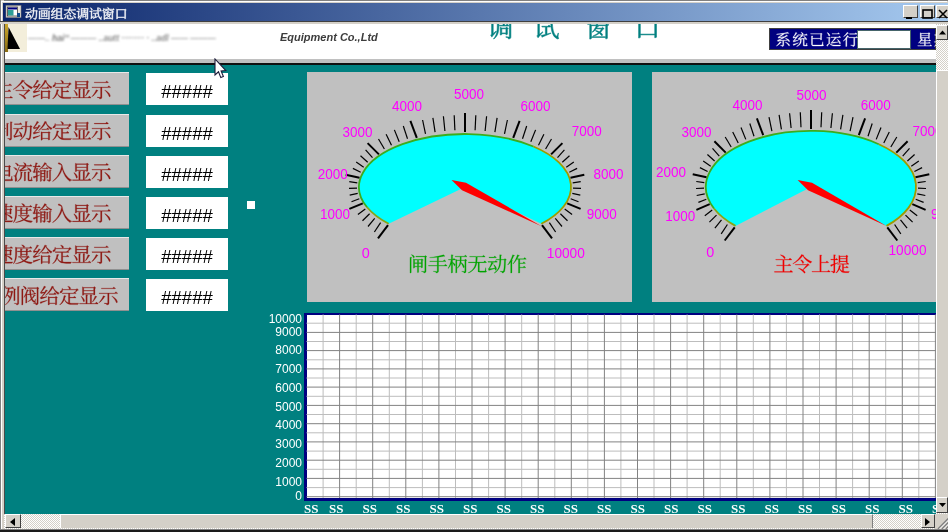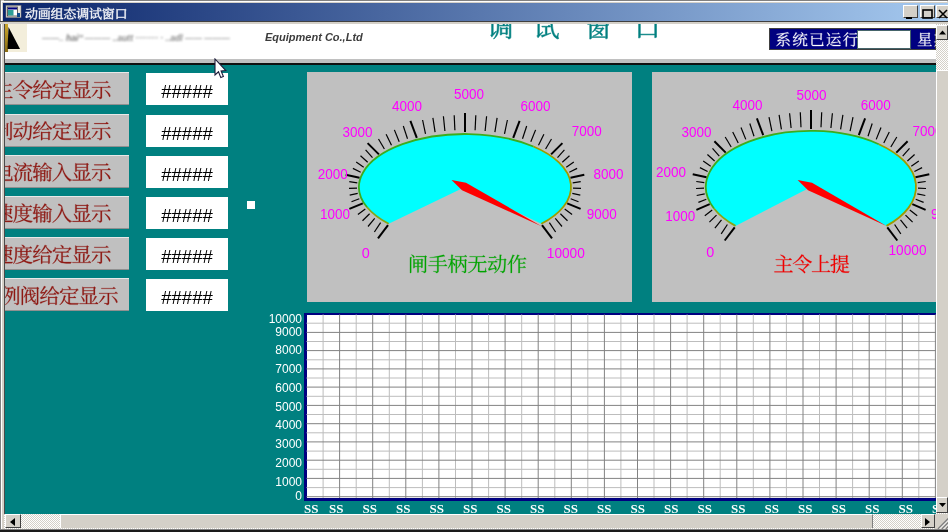--- a/index.html
+++ b/index.html
@@ -5,22 +5,22 @@
 div{opacity:.999}
 </style></head><body>
 <div style="position:absolute;left:4px;top:64.5px;width:944px;height:449px;background:#008080"></div>
 <div style="position:absolute;left:4px;top:24px;width:944px;height:35px;background:#fff;z-index:1"></div>
 <div style="position:absolute;left:4.5px;top:24px;width:22px;height:28px;background:#f3eedb;z-index:2">
     <div style="position:absolute;left:0;top:0;width:3px;height:28px;background:linear-gradient(to bottom,#caa62c,#8a6d14)"></div>
     <svg width="22" height="28" viewBox="0 0 22 28" style="position:absolute;left:0;top:0">
       <polygon points="3.5,3 2.5,25 15,25" fill="#000"></polygon>
     </svg>
   </div>
-<div style="position:absolute;left:42px;top:33px;width:220px;height:11px;z-index:2;filter:blur(0.8px);color:#a8a8a8;font:italic bold 8.5px 'Liberation Sans';white-space:nowrap;overflow:hidden"><span>——.. </span><span style="color:#777">hai’’</span><span> ——— </span><span style="color:#888">..autt ········ · ..adl</span><span> —— ———</span></div>
-<div style="position:absolute;left:265px;top:31px;z-index:2;color:#3c3c3c;font:italic bold 11px 'Liberation Sans'">Equipment Co.,Ltd</div>
+<div style="position:absolute;left:28px;top:33px;width:220px;height:11px;z-index:2;filter:blur(0.8px);color:#a8a8a8;font:italic bold 8.5px 'Liberation Sans';white-space:nowrap;overflow:hidden"><span>——.. </span><span style="color:#777">hai’’</span><span> ——— </span><span style="color:#888">..autt ········ · ..adl</span><span> —— ———</span></div>
+<div style="position:absolute;left:280px;top:31px;z-index:2;color:#3c3c3c;font:italic bold 11px 'Liberation Sans'">Equipment Co.,Ltd</div>
 <div style="position:absolute;left:769px;top:28px;width:167px;height:22px;background:#000080;border:1px solid #404040;box-sizing:border-box;z-index:2"></div>
 <div style="position:absolute;left:856.5px;top:30px;width:54px;height:18.5px;background:#fff;border:1px solid #46656a;box-sizing:border-box;z-index:2"></div>
 <div style="position:absolute;left:4px;top:59px;width:944px;height:4px;background:#c0c0c0;z-index:10"></div>
 <div style="position:absolute;left:4px;top:63px;width:944px;height:1.5px;background:#101010;z-index:10"></div>
 <div style="position:absolute;left:4.5px;top:72.4px;width:124.5px;height:33px;background:#c0c0c0;border-top:1px solid #e8e8e8;border-bottom:1px solid #909090;box-sizing:border-box"></div>
 <div style="position:absolute;left:146px;top:73.4px;width:82px;height:32px;background:#fff;text-align:center;font:18.5px 'Liberation Sans';color:#000;line-height:37px">#####</div>
 <div style="position:absolute;left:4.5px;top:113.6px;width:124.5px;height:33px;background:#c0c0c0;border-top:1px solid #e8e8e8;border-bottom:1px solid #909090;box-sizing:border-box"></div>
 <div style="position:absolute;left:146px;top:114.6px;width:82px;height:32px;background:#fff;text-align:center;font:18.5px 'Liberation Sans';color:#000;line-height:37px">#####</div>
 <div style="position:absolute;left:4.5px;top:154.8px;width:124.5px;height:33px;background:#c0c0c0;border-top:1px solid #e8e8e8;border-bottom:1px solid #909090;box-sizing:border-box"></div>
 <div style="position:absolute;left:146px;top:155.8px;width:82px;height:32px;background:#fff;text-align:center;font:18.5px 'Liberation Sans';color:#000;line-height:37px">#####</div>

